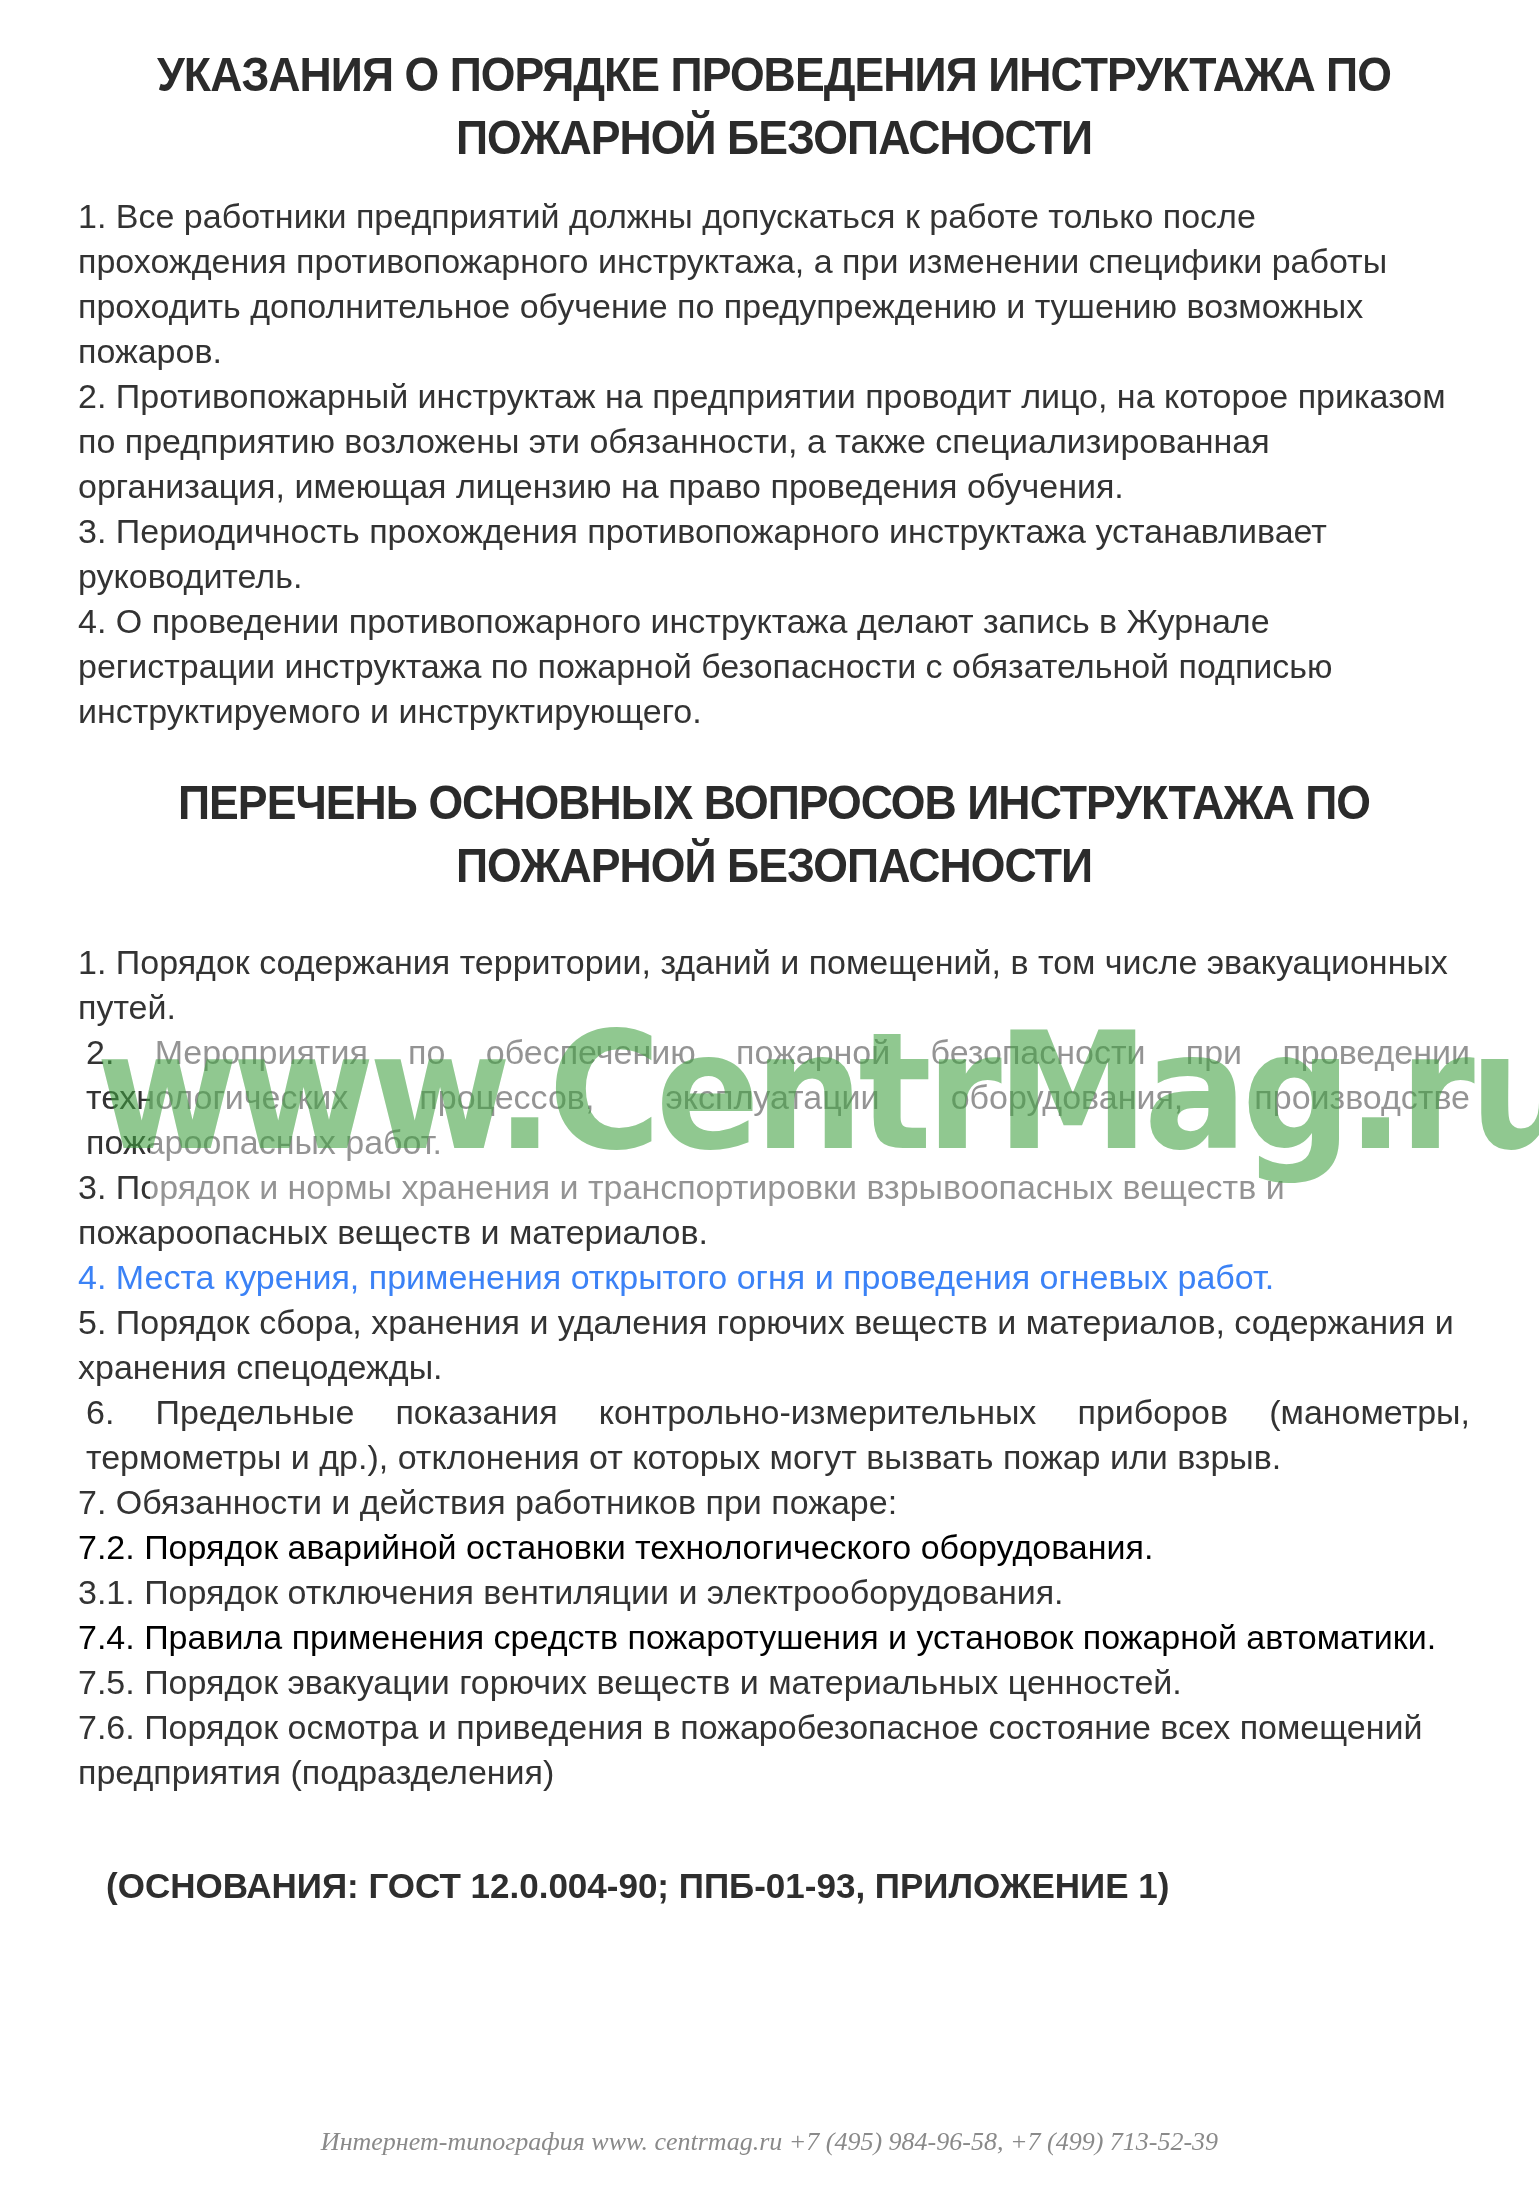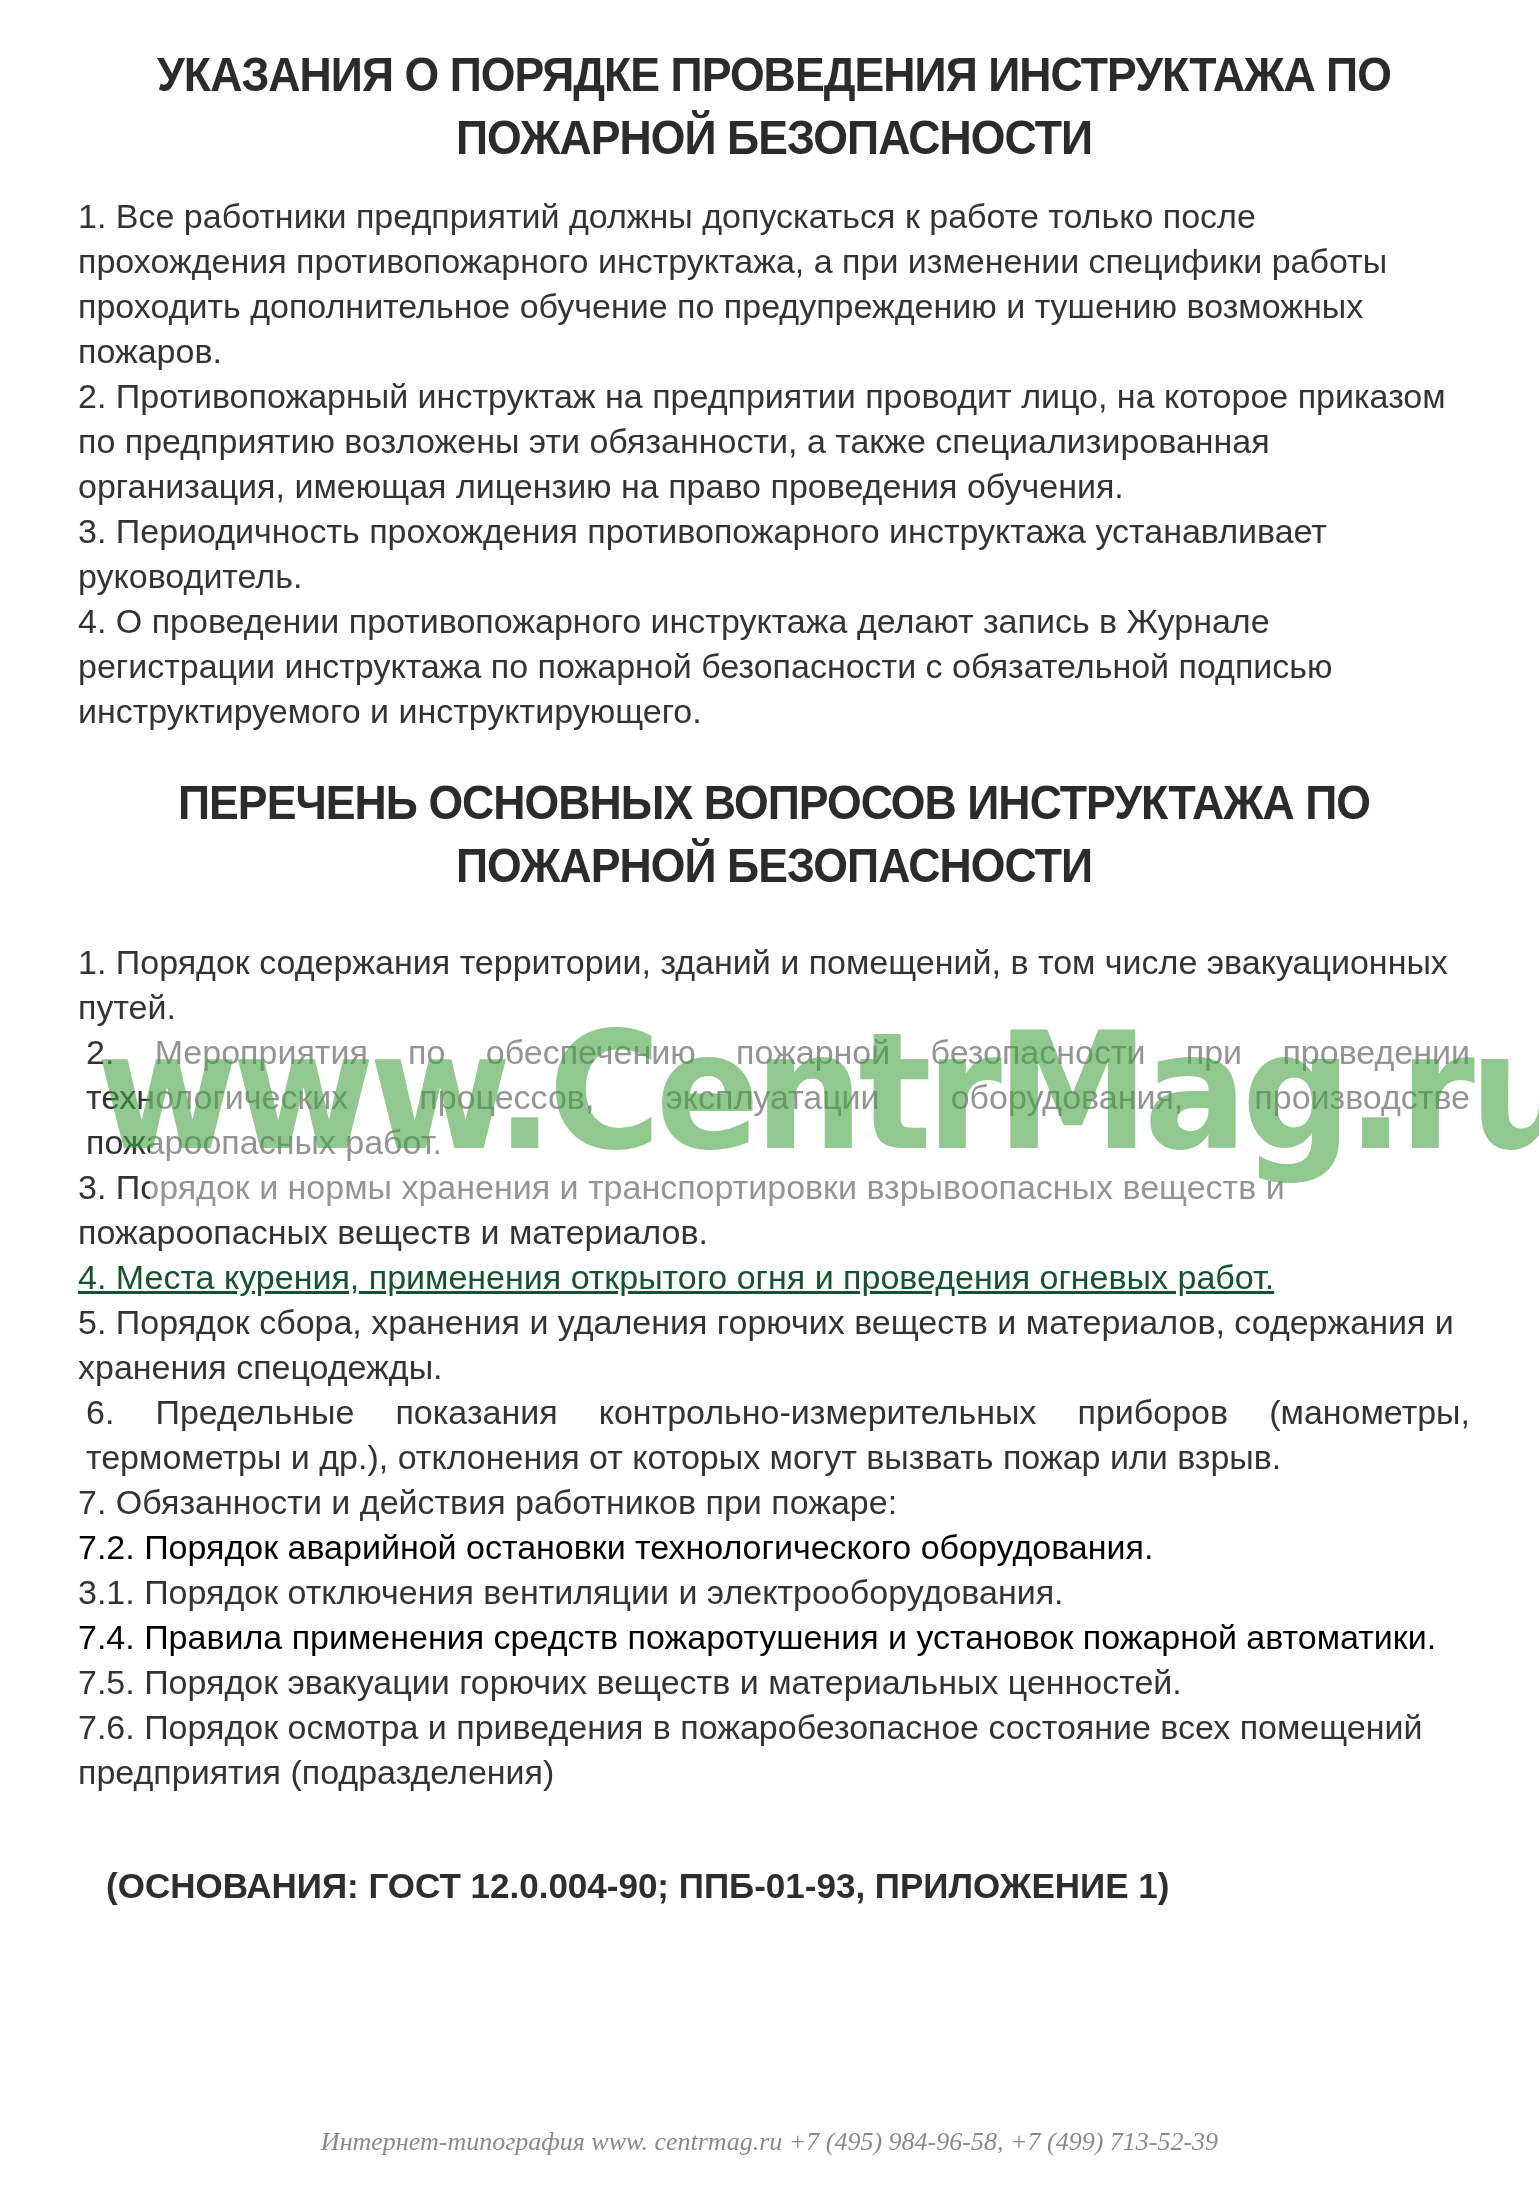--- a/index.html
+++ b/index.html
@@ -97,21 +97,21 @@
 
     <h1 class="doc-title second" style="color: rgb(43, 43, 43);">
       <span class="h-line">ПЕРЕЧЕНЬ ОСНОВНЫХ ВОПРОСОВ ИНСТРУКТАЖА ПО</span>
       <span class="h-line">ПОЖАРНОЙ БЕЗОПАСНОСТИ</span>
     </h1>
 
     <div>
         <p class="body-p" style="color: rgb(51, 51, 51);">1. Порядок содержания территории, зданий и помещений, в том числе эвакуационных путей.</p>
         <p class="body-p justify" style="color: rgb(51, 51, 51);">2. Мероприятия по обеспечению пожарной безопасности при проведении технологических процессов, эксплуатации оборудования, производстве пожароопасных работ.</p>
         <p class="body-p" style="color: rgb(51, 51, 51);">3. Порядок и нормы хранения и транспортировки взрывоопасных веществ и пожароопасных веществ и материалов.</p>
-        <p class="body-p" style="color: #14532d; text-decoration: underline;">4. Места курения, применения открытого огня и проведения огневых работ.</p>
+        <p class="body-p" style="color: #3b82f6;">4. Места курения, применения открытого огня и проведения огневых работ.</p>
         <p class="body-p" style="color: rgb(51, 51, 51);">5. Порядок сбора, хранения и удаления горючих веществ и материалов, содержания и хранения спецодежды.</p>
         <p class="body-p justify" style="color: rgb(51, 51, 51);">6. Предельные показания контрольно-измерительных приборов (манометры, термометры и др.), отклонения от которых могут вызвать пожар или взрыв.</p>
         <p class="body-p" style="color: rgb(51, 51, 51);">7. Обязанности и действия работников при пожаре:</p>
         <p class="body-p" style="color: #000000;">7.2. Порядок аварийной остановки технологического оборудования.</p>
         <p class="body-p" style="color: rgb(51, 51, 51);">3.1. Порядок отключения вентиляции и электрооборудования.</p>
         <p class="body-p" style="color: #000000;">7.4. Правила применения средств пожаротушения и установок пожарной автоматики.</p>
         <p class="body-p" style="color: rgb(51, 51, 51);">7.5. Порядок эвакуации горючих веществ и материальных ценностей.</p>
         <p class="body-p" style="color: rgb(51, 51, 51);">7.6. Порядок осмотра и приведения в пожаробезопасное состояние всех помещений предприятия (подразделения)</p>
       </div>
 

